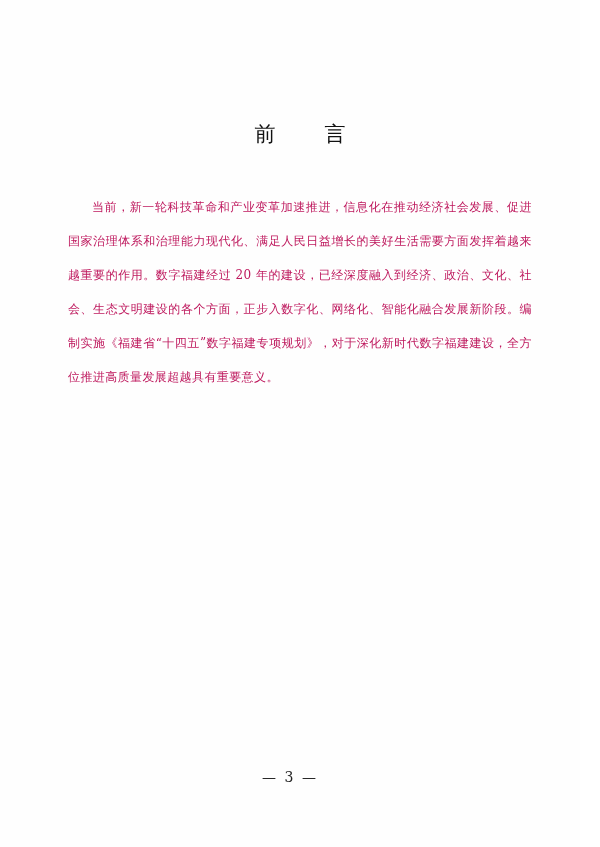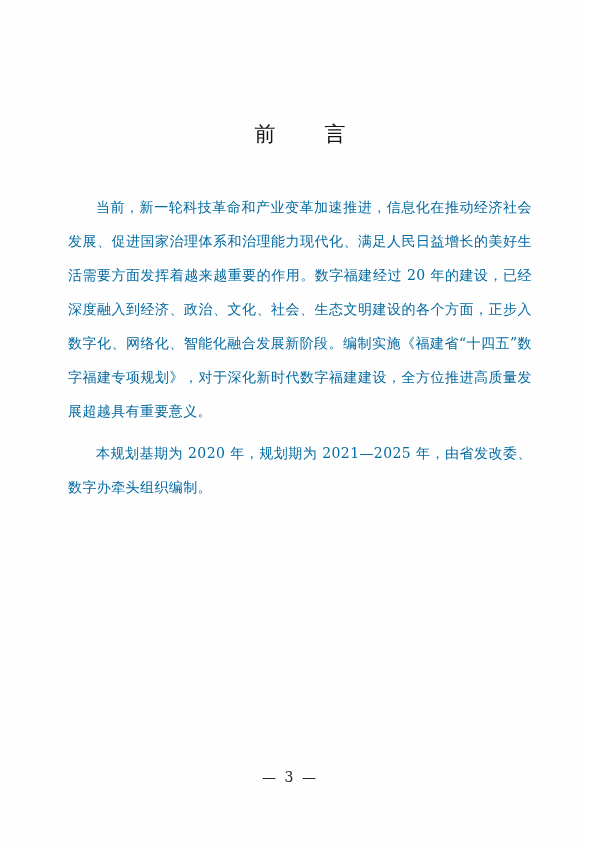--- a/index.html
+++ b/index.html
@@ -33,43 +33,42 @@
     text-align: center;
     font-size: 21px;
     letter-spacing: 14px;
     text-indent: 14px;
     font-weight: 400;
     color: #111111;
     margin: 0 0 42px 0;
     font-family: "DejaVu Serif", "Liberation Serif", serif;
   }
   .para {
-    font-size: 14px;
+    font-size: 12px;
     line-height: 34px;
     text-align: justify;
     text-justify: inter-ideograph;
     text-indent: 2em;
     margin: 8px 0 6px 0;
     letter-spacing: 0.4px;
-    color: #0369a1;
+    color: #be185d;
   }
   .page-number {
     position: absolute;
     left: 0;
     right: 0;
     bottom: 62px;
     text-align: center;
     font-size: 14px;
     color: #222222;
     letter-spacing: 2px;
   }
 </style>
 </head>
 <body>
 
 <div class="page">
   <div class="page-inner">
     <h1 class="doc-title">前　言</h1>
     <p class="para">当前，新一轮科技革命和产业变革加速推进，信息化在推动经济社会发展、促进国家治理体系和治理能力现代化、满足人民日益增长的美好生活需要方面发挥着越来越重要的作用。数字福建经过 20 年的建设，已经深度融入到经济、政治、文化、社会、生态文明建设的各个方面，正步入数字化、网络化、智能化融合发展新阶段。编制实施《福建省“十四五”数字福建专项规划》，对于深化新时代数字福建建设，全方位推进高质量发展超越具有重要意义。</p>
-    <p class="para">本规划基期为 2020 年，规划期为 2021—2025 年，由省发改委、数字办牵头组织编制。</p>
   </div>
   <div class="page-number">— 3 —</div>
 </div>
 
 </body></html>

